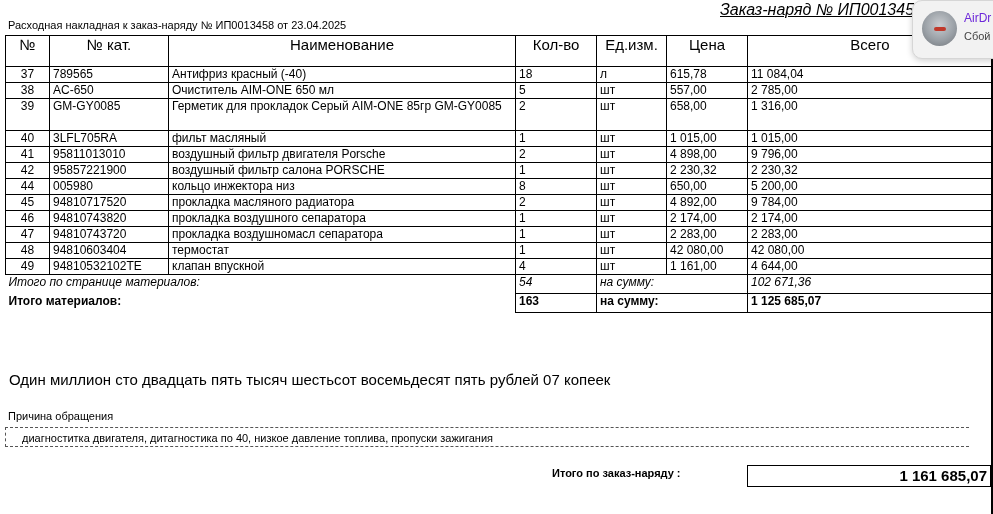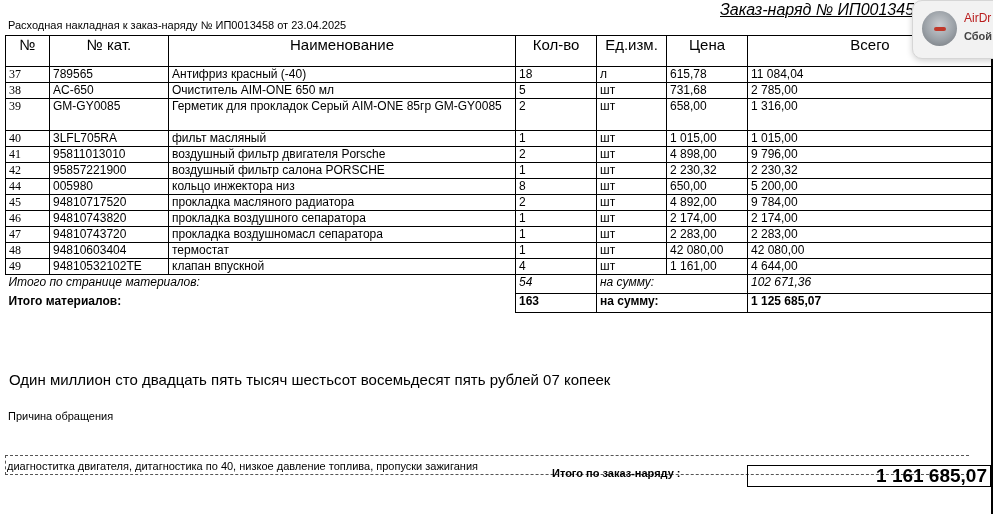--- a/index.html
+++ b/index.html
@@ -3,39 +3,39 @@
 <meta charset="utf-8">
 <style>
   html, body { margin:0; padding:0; background:#fff; }
   body { width:993px; height:514px; position:relative; overflow:hidden; font-family:"Liberation Sans", sans-serif; color:#000; }
   .order-ref { position:absolute; left:720px; top:1px; font-size:16px; font-style:italic; text-decoration:underline; white-space:nowrap; }
   .doc-title { position:absolute; left:8px; top:19px; font-size:11px; white-space:nowrap; }
   table.items { position:absolute; left:5px; top:35px; border-collapse:collapse; table-layout:fixed; width:987px; }
   table.items th, table.items td { border:1.5px solid #000; padding:0 3px; font-size:12px; line-height:14px; white-space:nowrap; overflow:hidden; }
   table.items th { font-weight:normal; font-size:15px; height:28px; vertical-align:top; padding-top:2px; text-align:center; }
   table.items td { height:15px; vertical-align:top; }
-  td.num { text-align:left;font-family:Liberation Serif, serif; }
+  td.num { text-align:center; }
   td.right { }
   td.name { white-space:normal; }
   tr.tall td { height:31px; }
   tr.sum td { border:none; font-size:12px; height:18px; }
   tr.sum td.box { border:1.5px solid #000; }
   tr.sum1 td { font-style:italic; }
   tr.sum2 td { font-weight:bold; }
   .words { position:absolute; left:9px; top:371px; font-size:15px; white-space:nowrap;text-align:center; }
   .reason-label { position:absolute; left:8px; top:410px; font-size:11px; }
-  .reason-box { position:absolute; left:5px; top:427px; width:964px; height:20px; border-top:1.5px dashed #555; border-bottom:1.5px dashed #555; border-left:1.5px dashed #555; font-size:11px; line-height:20px; padding-left:1px; box-sizing:border-box; white-space:nowrap;margin-top:28px; }
+  .reason-box { position:absolute; left:5px; top:427px; width:964px; height:20px; border-top:1.5px dashed #555; border-bottom:1.5px dashed #555; border-left:1.5px dashed #555; font-size:11px; line-height:20px; padding-left:16px; box-sizing:border-box; white-space:nowrap; }
   .grand-label { position:absolute; left:552px; top:467px; font-size:11px; font-weight:bold; }
-  .grand-box { position:absolute; left:747px; top:465px; width:244px; height:22px; border:1.5px solid #000; box-sizing:border-box; font-size:19px; font-weight:bold; text-align:right; padding-right:3px; line-height:20px; }
+  .grand-box { position:absolute; left:747px; top:465px; width:244px; height:22px; border:1.5px solid #000; box-sizing:border-box; font-size:15px; font-weight:bold; text-align:right; padding-right:3px; line-height:20px; }
   .right-edge { position:absolute; left:991px; top:35px; width:1.5px; height:479px; background:#000; }
   .notif { position:absolute; left:912px; top:0px; width:100px; height:57px; background:#f2f2f2; border:1px solid #d6d6d6; border-radius:10px; box-shadow:0 2px 6px rgba(0,0,0,0.18); }
   .notif-avatar { position:absolute; left:9px; top:10px; width:35px; height:35px; border-radius:50%; background:radial-gradient(circle at 50% 40%, #c9ccd0 0%, #9aa0a6 55%, #6f7479 100%); overflow:hidden; }
   .notif-avatar::after { content:""; position:absolute; left:12px; top:16px; width:12px; height:4px; background:#c0392b; border-radius:2px; }
-  .notif-title { position:absolute; left:51px; top:10px; font-size:12px; color:#b91c1c; white-space:nowrap; }
-  .notif-sub { position:absolute; left:51px; top:29px; font-size:11px; color:#444; white-space:nowrap;font-weight:bold; }
+  .notif-title { position:absolute; left:51px; top:10px; font-size:12px; color:#6d28d9; white-space:nowrap; }
+  .notif-sub { position:absolute; left:51px; top:29px; font-size:11px; color:#444; white-space:nowrap; }
 </style>
 </head>
 <body>
 
 <div class="order-ref">Заказ-наряд № ИП0013458  от</div>
 <div class="doc-title">Расходная накладная к заказ-наряду №  ИП0013458  от 23.04.2025</div>
 
 <table class="items">
   <colgroup>
     <col style="width:44px">
@@ -66,21 +66,21 @@
         <td class="right">л</td>
         <td class="right">615,78</td>
         <td class="right">11 084,04</td>
       </tr>
       <tr>
         <td class="num">38</td>
         <td>AC-650</td>
         <td class="name">Очиститель  AIM-ONE 650 мл</td>
         <td class="right">5</td>
         <td class="right">шт</td>
-        <td class="right">731,68</td>
+        <td class="right">557,00</td>
         <td class="right">2 785,00</td>
       </tr>
       <tr class="tall">
         <td class="num">39</td>
         <td>GM-GY0085</td>
         <td class="name">Герметик для прокладок Серый AIM-ONE 85гр GM-GY0085</td>
         <td class="right">2</td>
         <td class="right">шт</td>
         <td class="right">658,00</td>
         <td class="right">1 316,00</td>

